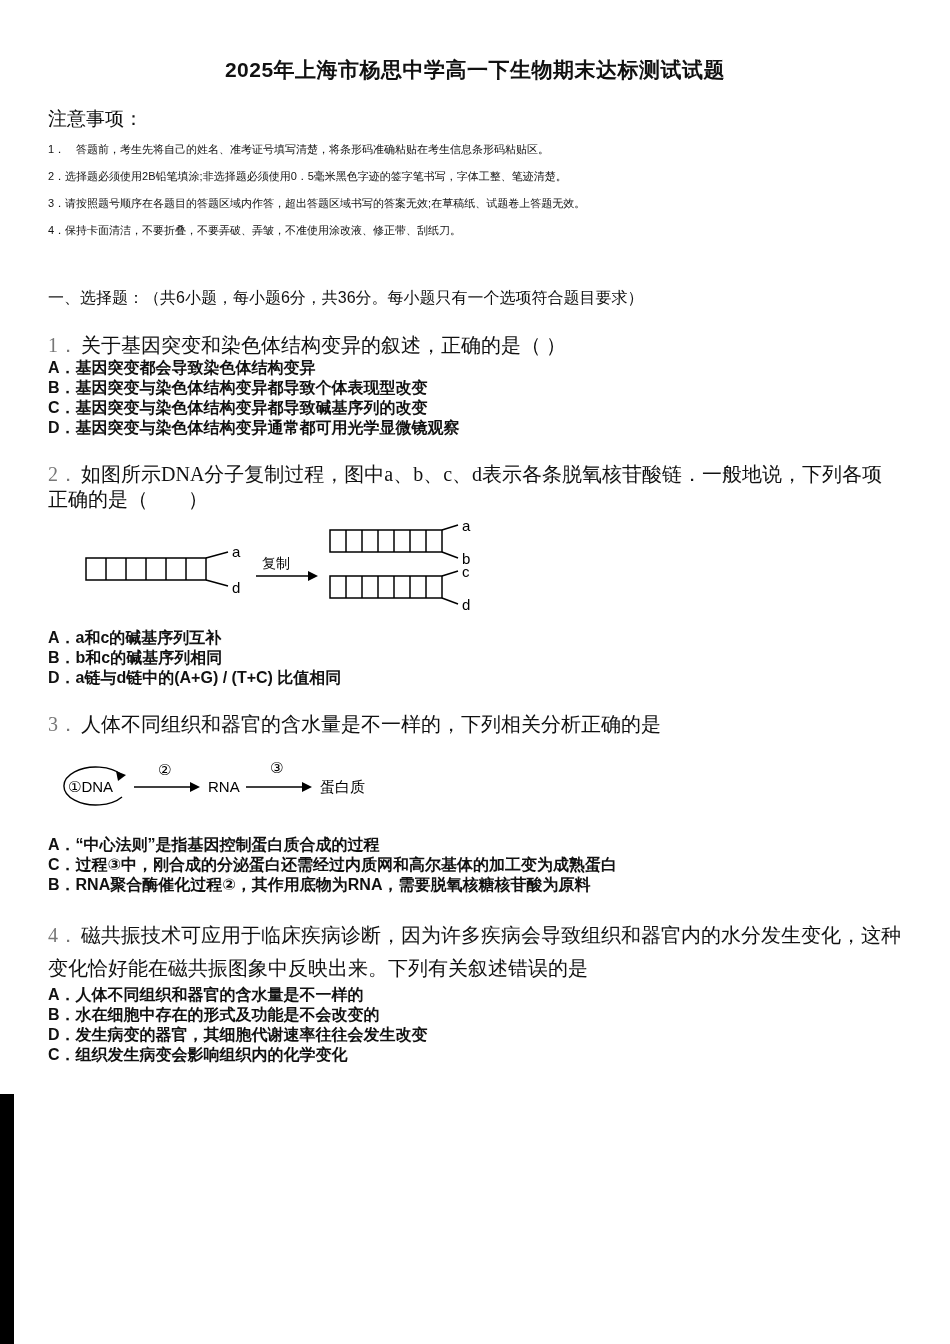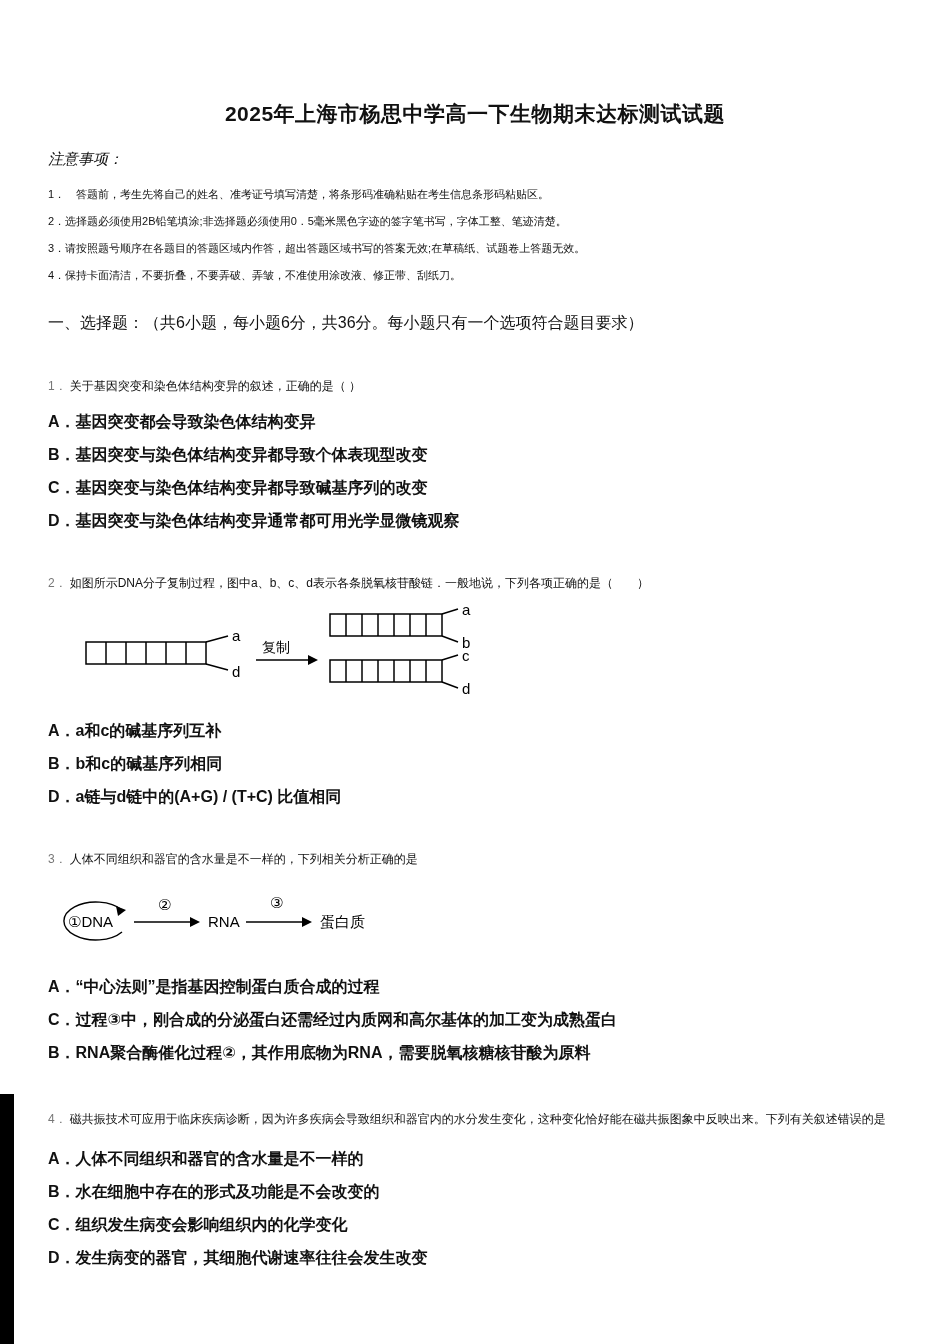--- a/index.html
+++ b/index.html
@@ -4,43 +4,42 @@
 <style>
   html, body { margin:0; padding:0; }
   body {
     width: 950px; height: 1344px;
     background: #ffffff;
     position: relative;
     overflow: hidden;
     font-family: "Liberation Sans", "DejaVu Sans", sans-serif;
     color: #111;
   }
-  .content { padding: 100px 48px 0 48px; }
+  .content { padding: 56px 48px 0 48px; }
 
   .title {
     font-size: 21px;
     font-weight: 700;
     text-align: center;
     margin: 0 0 22px 0;
     letter-spacing: 0.5px;
   }
 
-  .notice-header { font-size: 15px; margin-bottom: 12px; font-style: italic; }
+  .notice-header { font-size: 19px; margin-bottom: 4px; }
   .notice-item  { font-size: 11px; line-height: 27px; }
 
-  .section-header { font-size: 16px; margin-top: 24px; }
+  .section-header { font-size: 16px; margin-top: 44px; }
 
-  .question { font-size: 12px; line-height: 25px; margin-top: 40px; }
+  .question { font-size: 20px; line-height: 25px; margin-top: 24px; font-family: Liberation Serif, serif; }
   .qnum { color: #777; margin-right: 3px; }
 
   .option {
     font-size: 16px;
     font-weight: 700;
     line-height: 20px;
-    margin-top: 13px;
   }
 
   .diagram { display: block; }
   .diagram-dna { margin: 8px 0 4px 30px; }
   .diagram-dogma { margin: 8px 0 6px 0; }
 
   svg text { font-family: "Liberation Sans", "DejaVu Sans", sans-serif; fill: #000; }
 
   .scan-bar {
     position: absolute;
@@ -154,16 +153,16 @@
 
   <div class="option">A．“中心法则”是指基因控制蛋白质合成的过程</div>
   <div class="option">C．过程③中，刚合成的分泌蛋白还需经过内质网和高尔基体的加工变为成熟蛋白</div>
   <div class="option">B．RNA聚合酶催化过程②，其作用底物为RNA，需要脱氧核糖核苷酸为原料</div>
 
   <div class="question" style="line-height:33px;">
     <span class="qnum">4．</span><span>磁共振技术可应用于临床疾病诊断，因为许多疾病会导致组织和器官内的水分发生变化，这种变化恰好能在磁共振图象中反映出来。下列有关叙述错误的是</span>
   </div>
   <div class="option">A．人体不同组织和器官的含水量是不一样的</div>
   <div class="option">B．水在细胞中存在的形式及功能是不会改变的</div>
+  <div class="option">D．发生病变的器官，其细胞代谢速率往往会发生改变</div>
   <div class="option">C．组织发生病变会影响组织内的化学变化</div>
-  <div class="option">D．发生病变的器官，其细胞代谢速率往往会发生改变</div>
 
 </div>
 
 </body></html>

